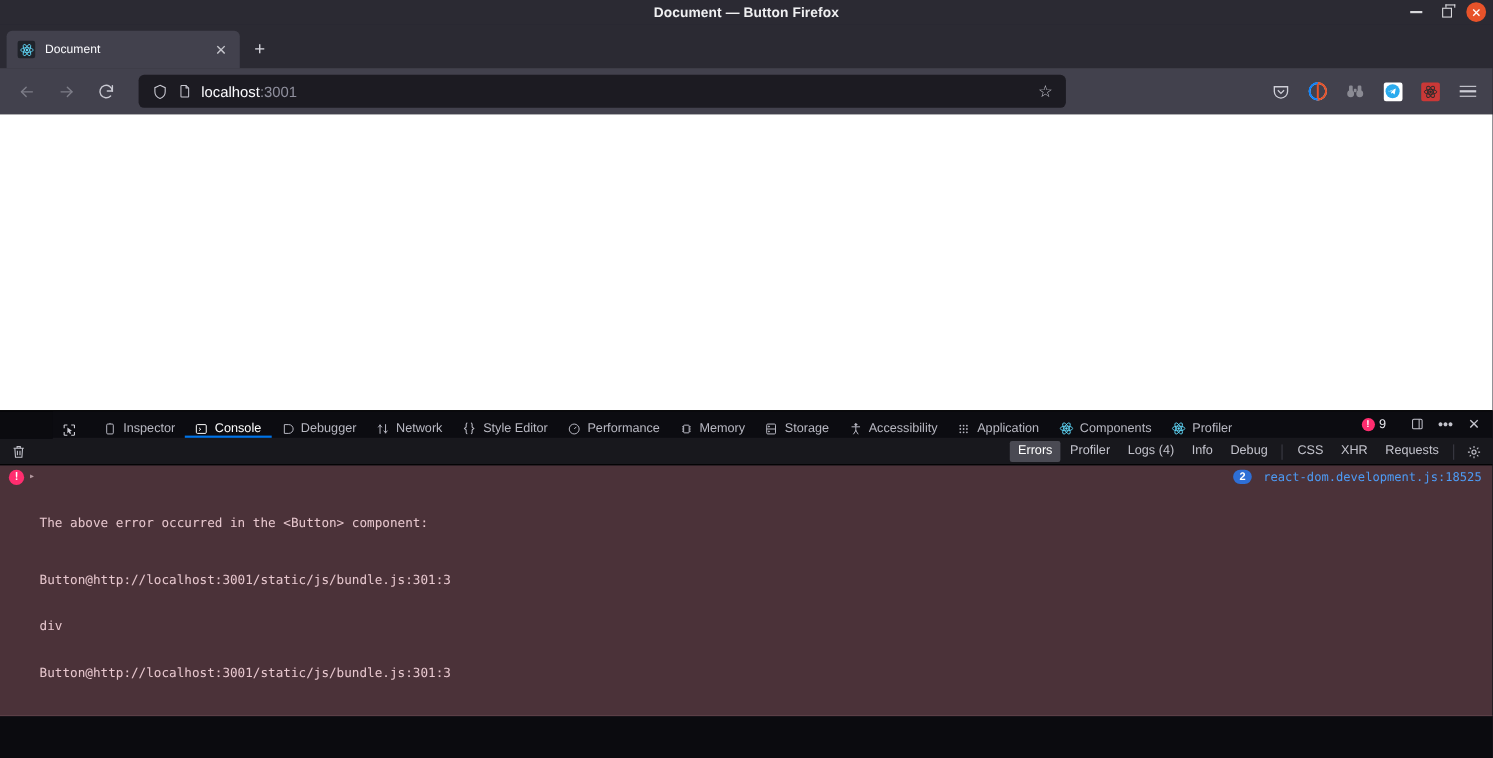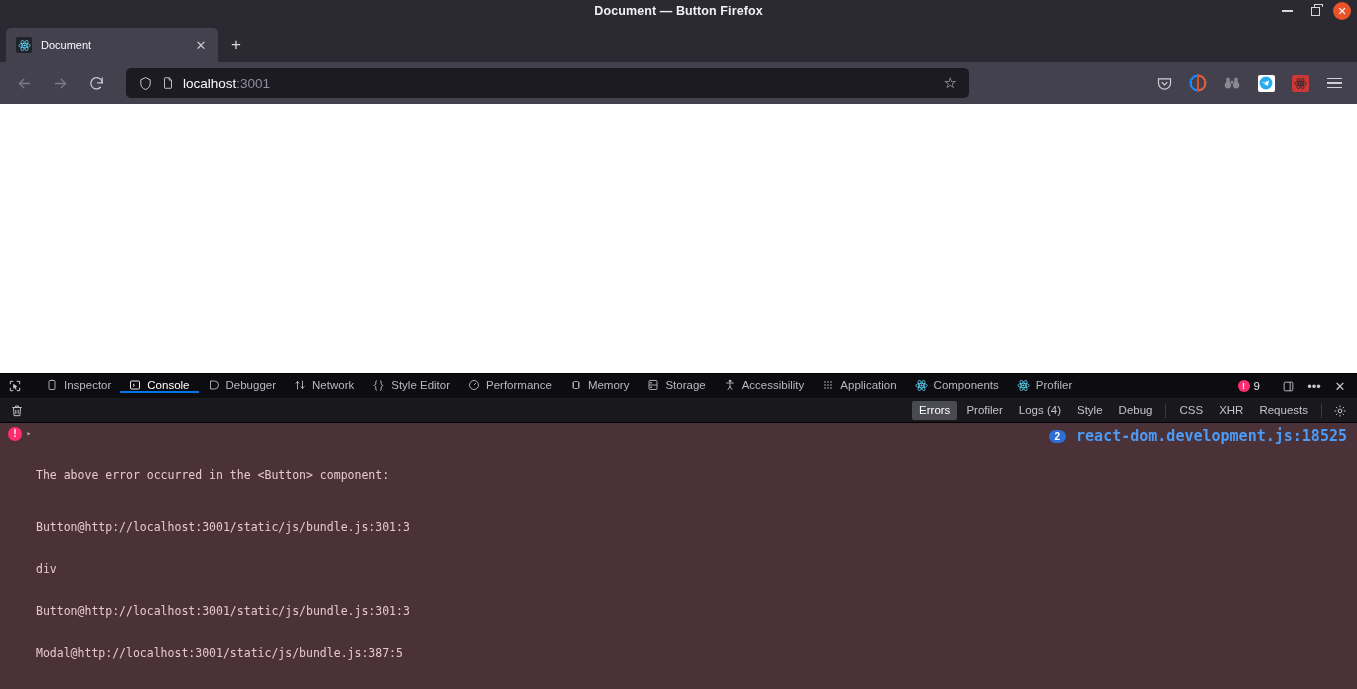--- a/index.html
+++ b/index.html
@@ -115,22 +115,23 @@
 
   
   .devtools {
     flex: 0 0 316px; height: 316px; background: #0b0b0f;
     display: flex; flex-direction: column;
     border-top: 1px solid #000;
     font-family: "Liberation Sans", sans-serif;
   }
   .dt-tabbar {
     height: 25px; flex: 0 0 25px; background: #0c0c11;
-    display: flex; align-items: center;
+    display: flex; align-items: flex-end;
     border-bottom: 1px solid #1c1b22;
+    margin-left: 48px;
   }
   .dt-picker {
     width: 30px; display: flex; align-items: center; justify-content: center;
     color: #cdcdd5;
   }
   .dt-sep { width: 1px; background: #2c2c35; margin: 5px 3px; flex: 0 0 1px; }
   .dt-tab {
     display: flex; align-items: center; gap: 6px; padding: 0 9px;
     color: #b8b8c2; font-size: 11.5px; white-space: nowrap;
     border-bottom: 2px solid transparent;
@@ -196,21 +197,21 @@
   .msg-text { color: #e8c8cf; white-space: pre; line-height: 14px; margin-top: 42px; }
   .msg-right {
     position: absolute; right: 10px; top: 4px; display: flex;
     align-items: center; gap: 10px;
   }
   .repeat-badge {
     background: #2e6fd6; color: #fff; border-radius: 8px;
     font-size: 10px; font-weight: bold; padding: 0 6px; line-height: 13px;
     font-family: "Liberation Sans", sans-serif;
   }
-  .src-link { color: #4d9bf5; text-decoration: none; font-size: 15px; font-weight: bold; }
+  .src-link { color: #4d9bf5; text-decoration: none; font-size: 11px; }
   .stack-block { padding-left: 36px; color: #e8c8cf; white-space: pre; line-height: 14px; }
   svg { display: block; }
 </style>
 </head>
 <body>
 
 <div class="titlebar">
   <div class="titlebar-title">Document — Button Firefox</div>
   <div class="win-controls">
     <div class="win-btn">
@@ -478,21 +479,21 @@
     <div class="filter-input">
       <svg width="11" height="11" viewBox="0 0 24 24" fill="none" stroke="currentColor" stroke-width="1.9">
           <polygon points="3,5 21,5 14,13 14,20 10,17.5 10,13"></polygon>
         </svg>
       <span>Filter Output</span>
     </div>
     <div class="filter-right">
       <div class="filt-btn on">Errors</div>
       <div class="filt-btn">Profiler</div>
       <div class="filt-btn">Logs (4)</div>
-      <div class="filt-btn">Style</div>
+      <div class="filt-btn">Info</div>
       <div class="filt-btn">Debug</div>
       <span class="vsep"></span>
       <div class="filt-btn">CSS</div>
       <div class="filt-btn">XHR</div>
       <div class="filt-btn">Requests</div>
       <span class="vsep"></span>
       <div class="dt-icon-btn">
         <svg width="14" height="14" viewBox="0 0 24 24" fill="none" stroke="currentColor" stroke-width="1.7">
             <circle cx="12" cy="12" r="3.2"></circle>
             <path d="M12 2.5v3M12 18.5v3M2.5 12h3M18.5 12h3M5.2 5.2l2.1 2.1M16.7 16.7l2.1 2.1M18.8 5.2l-2.1 2.1M7.3 16.7l-2.1 2.1"></path>
@@ -510,19 +511,18 @@
         <span class="msg-text">The above error occurred in the &lt;Button&gt; component:</span>
       </div>
       <div class="msg-right">
         <span class="repeat-badge">2</span>
         <a class="src-link" href="#">react-dom.development.js:18525</a>
       </div>
       <div class="stack-block" style="padding-top:10px">
         <div>Button@http://localhost:3001/static/js/bundle.js:301:3</div>
         <div>div</div>
         <div>Button@http://localhost:3001/static/js/bundle.js:301:3</div>
-        <div>Modal@http://localhost:3001/static/js/bundle.js:387:5</div>
       </div>
 
     </div>
 
   </div>
 </div>
 
 </body></html>

